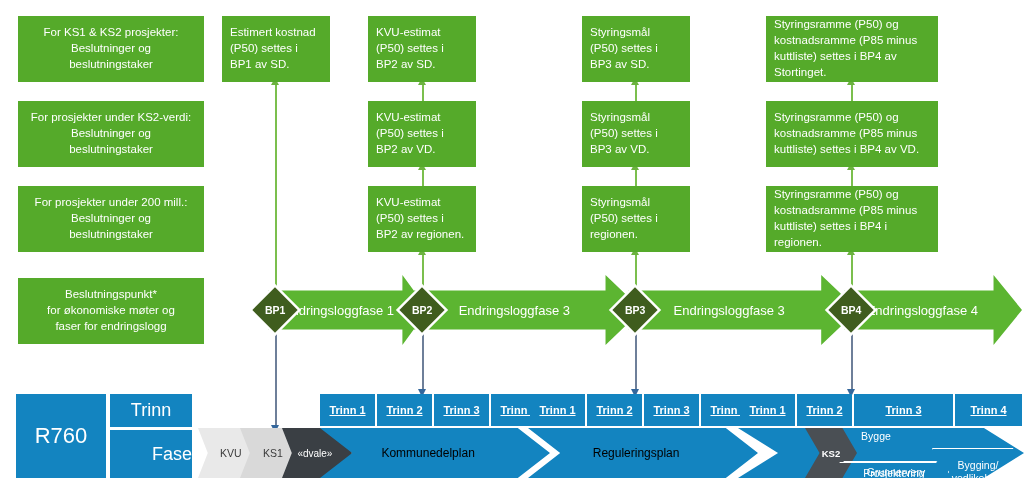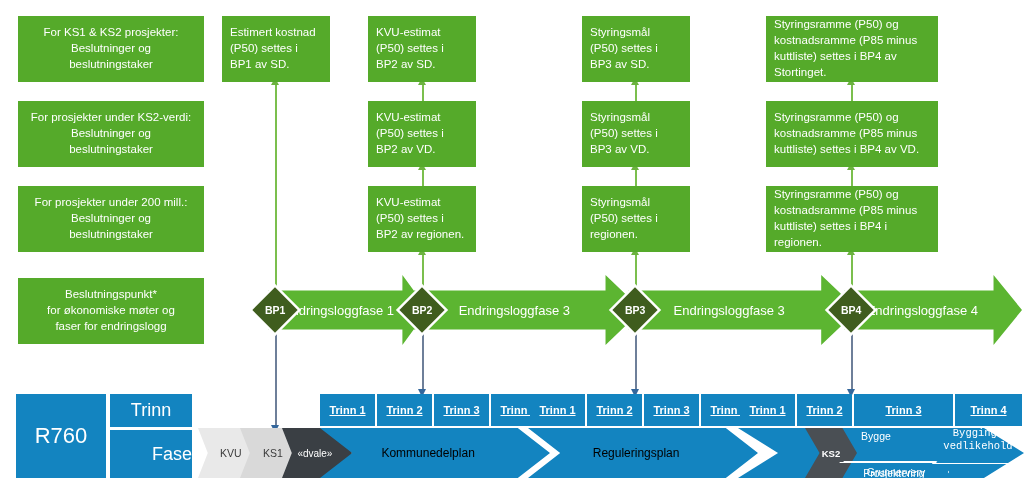--- a/index.html
+++ b/index.html
@@ -271,21 +271,21 @@
 
   <div class="plaintxt" style="left:836px;top:428px;width:80px;height:15px;">
     <span>Bygge</span>
   </div>
   <div class="outline-chev" style="left:843px;top:461px;width:104px;height:19px;">
     <span>Grunnerverv</span>
   </div>
   <div class="outline-chev" style="left:839px;top:462px;width:108px;height:19px;">
     <span>Prosjektering</span>
   </div>
-  <div class="bygging" style="left:932px;top:416px;width:90px;height:46px;font-family:Liberation Mono, monospace;">
+  <div class="bygging" style="left:932px;top:448px;width:90px;height:46px;">
     <span>Bygging/</span>
     <span>vedlikehold</span>
   </div>
 
   <div class="bluebox trinncell" style="left:320px;top:394px;width:55px;height:32px;">
       <span>Trinn 1</span>
     </div>
   <div class="bluebox trinncell" style="left:377px;top:394px;width:55px;height:32px;">
       <span>Trinn 2</span>
     </div>

